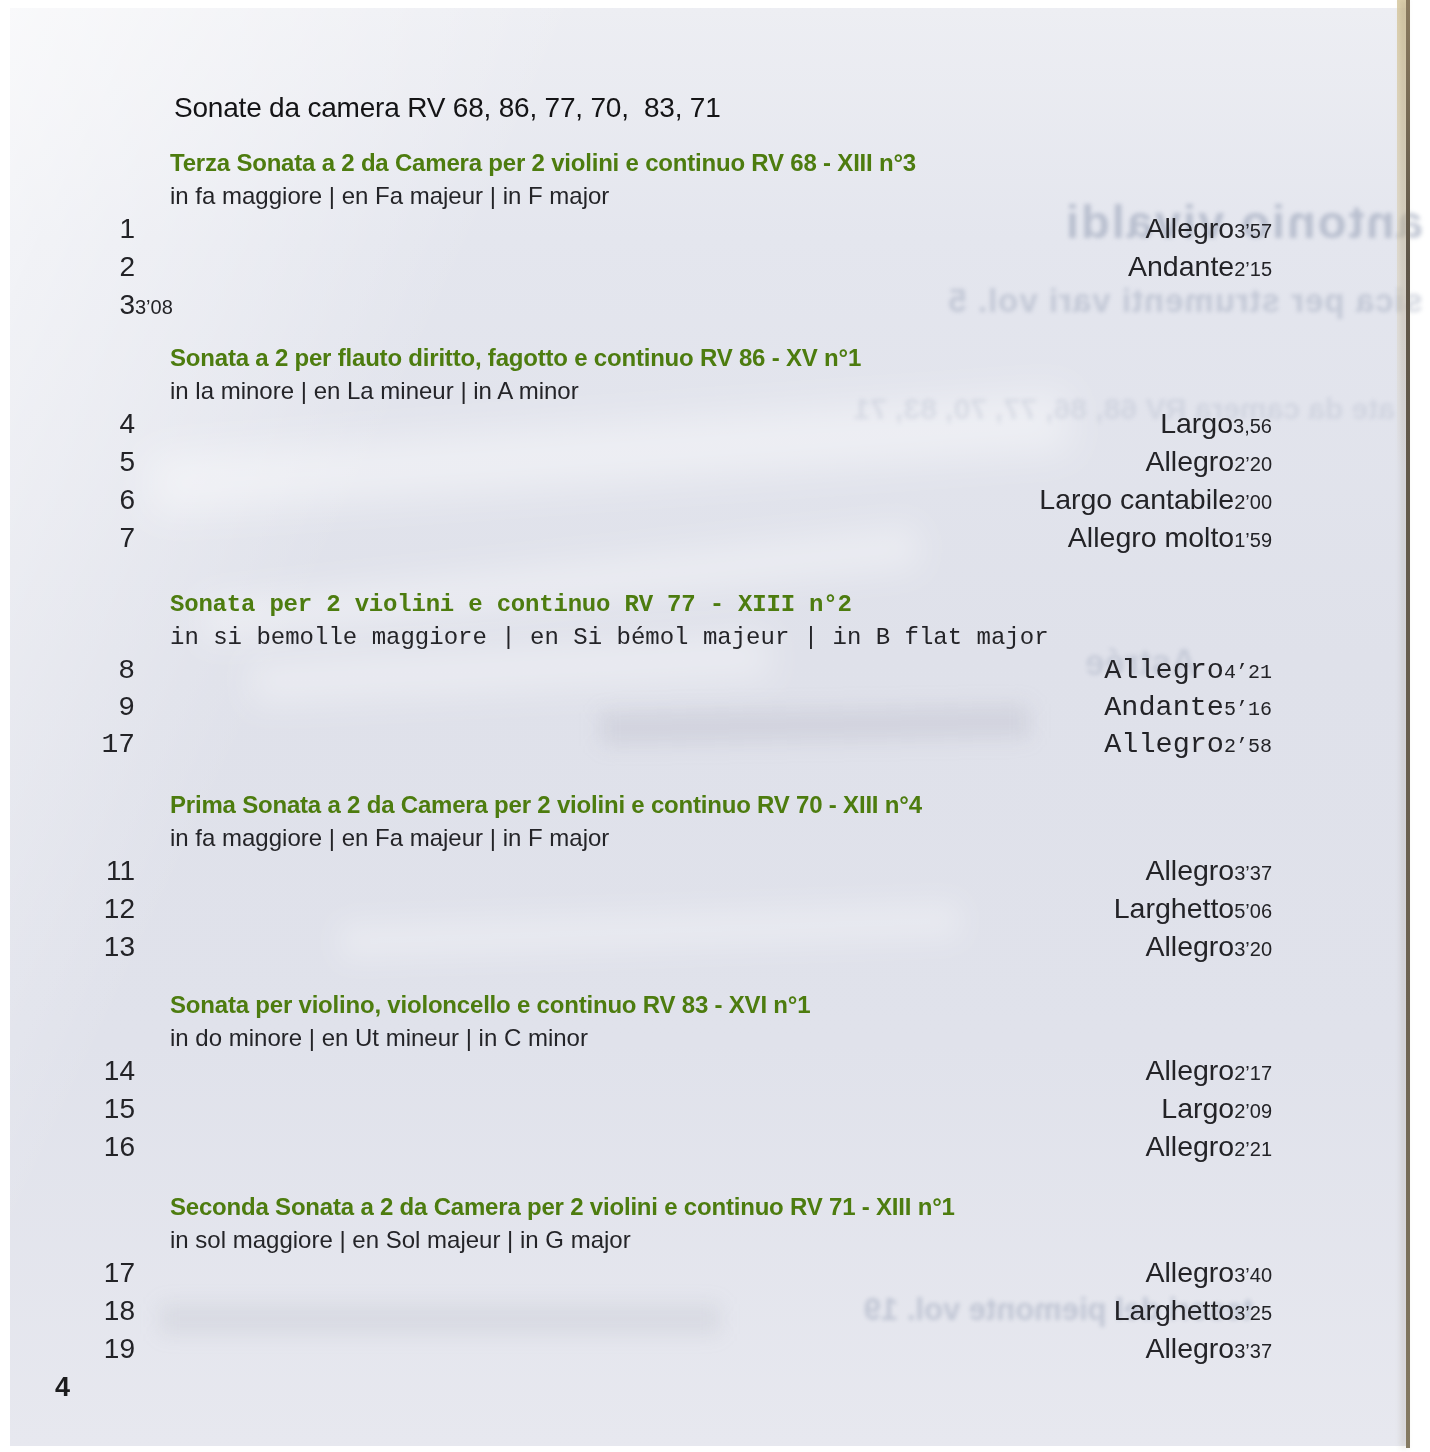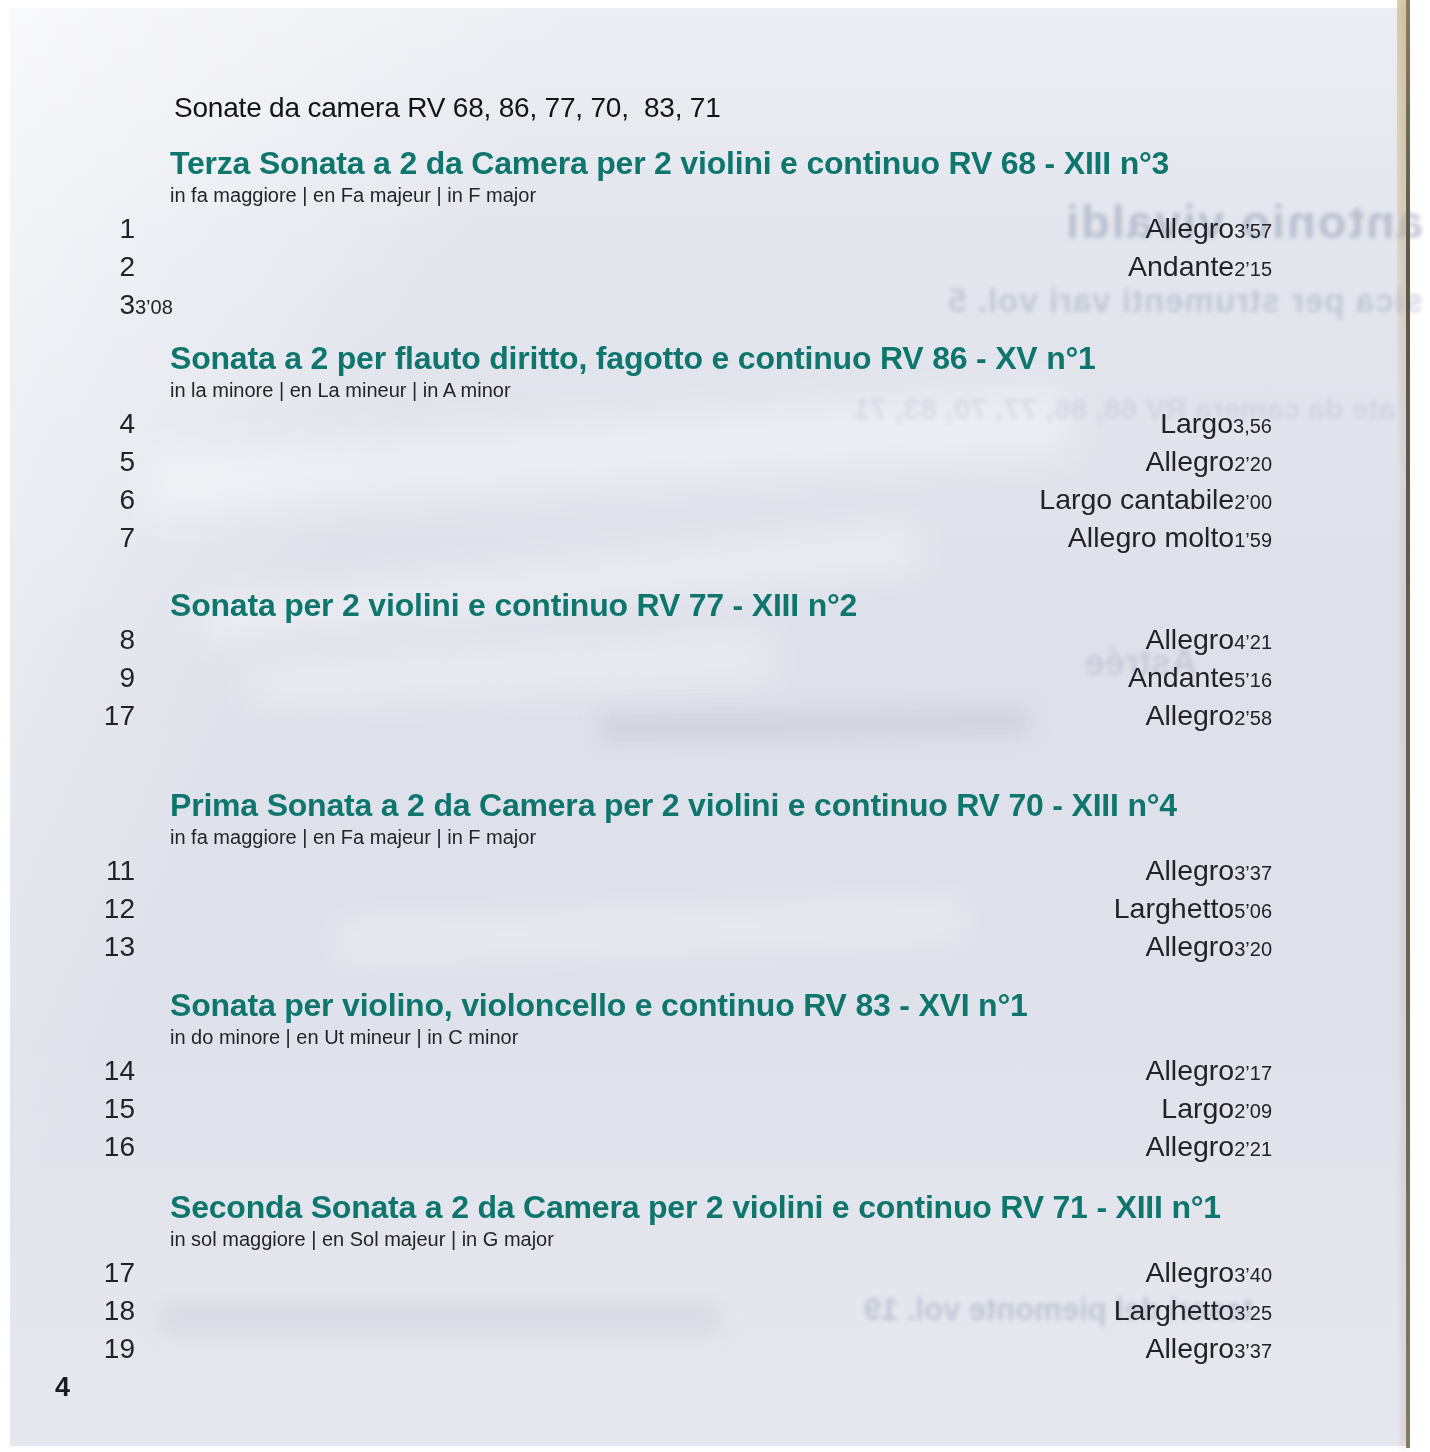--- a/index.html
+++ b/index.html
@@ -62,25 +62,25 @@
     position: absolute; left: 80px; top: 0; width: 1192px; height: 1452px;
     color: #1b1b1d;
   }
   h1.title {
     position: absolute; left: 90px; top: 88px; margin: 4px;
     font-size: 28px; font-weight: 400; letter-spacing: -0.2px;
     white-space: pre; color: #141416;
   }
   section.sonata { position: absolute; left: 0; right: 0; }
   section.sonata h2 {
-    margin: 0 0 0 90px; font-size: 32px; font-weight: 700;
-    letter-spacing: -0.2px; line-height: 34px; color: #0f766e; white-space: nowrap;
+    margin: 0 0 0 90px; font-size: 24px; font-weight: 700;
+    letter-spacing: -0.2px; line-height: 34px; color: #4d7c0f; white-space: nowrap;
   }
   section.sonata .keys {
-    margin: 0 0 0 90px; font-size: 20px; font-weight: 400;
+    margin: 0 0 0 90px; font-size: 24px; font-weight: 400;
     line-height: 31px; color: #242428; white-space: nowrap;
   }
   .row { display: flex; align-items: baseline; line-height: 35px; font-size: 28.5px; color: #232327; }
   .row .num { width: 55px; text-align: right; font-size: 28px; }
   .row .ttl { margin-left: 35px; flex: 1; text-align: right; }
   .row .time { text-align: right; font-size: 20px; white-space: nowrap; }
 
   .pagenum {
     position: absolute; left: 55px; top: 1372px;
     font-size: 27px; font-weight: 600; color: #1b1b1d;
@@ -143,22 +143,23 @@
           <span class="num">6</span>
           <span class="ttl">Largo cantabile</span>
           <span class="time">2’00</span>
         </div>
         <div class="row">
           <span class="num">7</span>
           <span class="ttl">Allegro molto</span>
           <span class="time">1’59</span>
         </div>
       </section>
-      <section class="sonata" style="top: 588px;">
+      <section class="sonata" style="top: 588px; font-family: Liberation Mono, monospace;">
         <h2>Sonata per 2 violini e continuo RV 77 - XIII n°2</h2>
+        <p class="keys">in si bemolle maggiore | en Si bémol majeur | in B flat major</p>
         <div class="row">
           <span class="num">8</span>
           <span class="ttl">Allegro</span>
           <span class="time">4’21</span>
         </div>
         <div class="row">
           <span class="num">9</span>
           <span class="ttl">Andante</span>
           <span class="time">5’16</span>
         </div>

